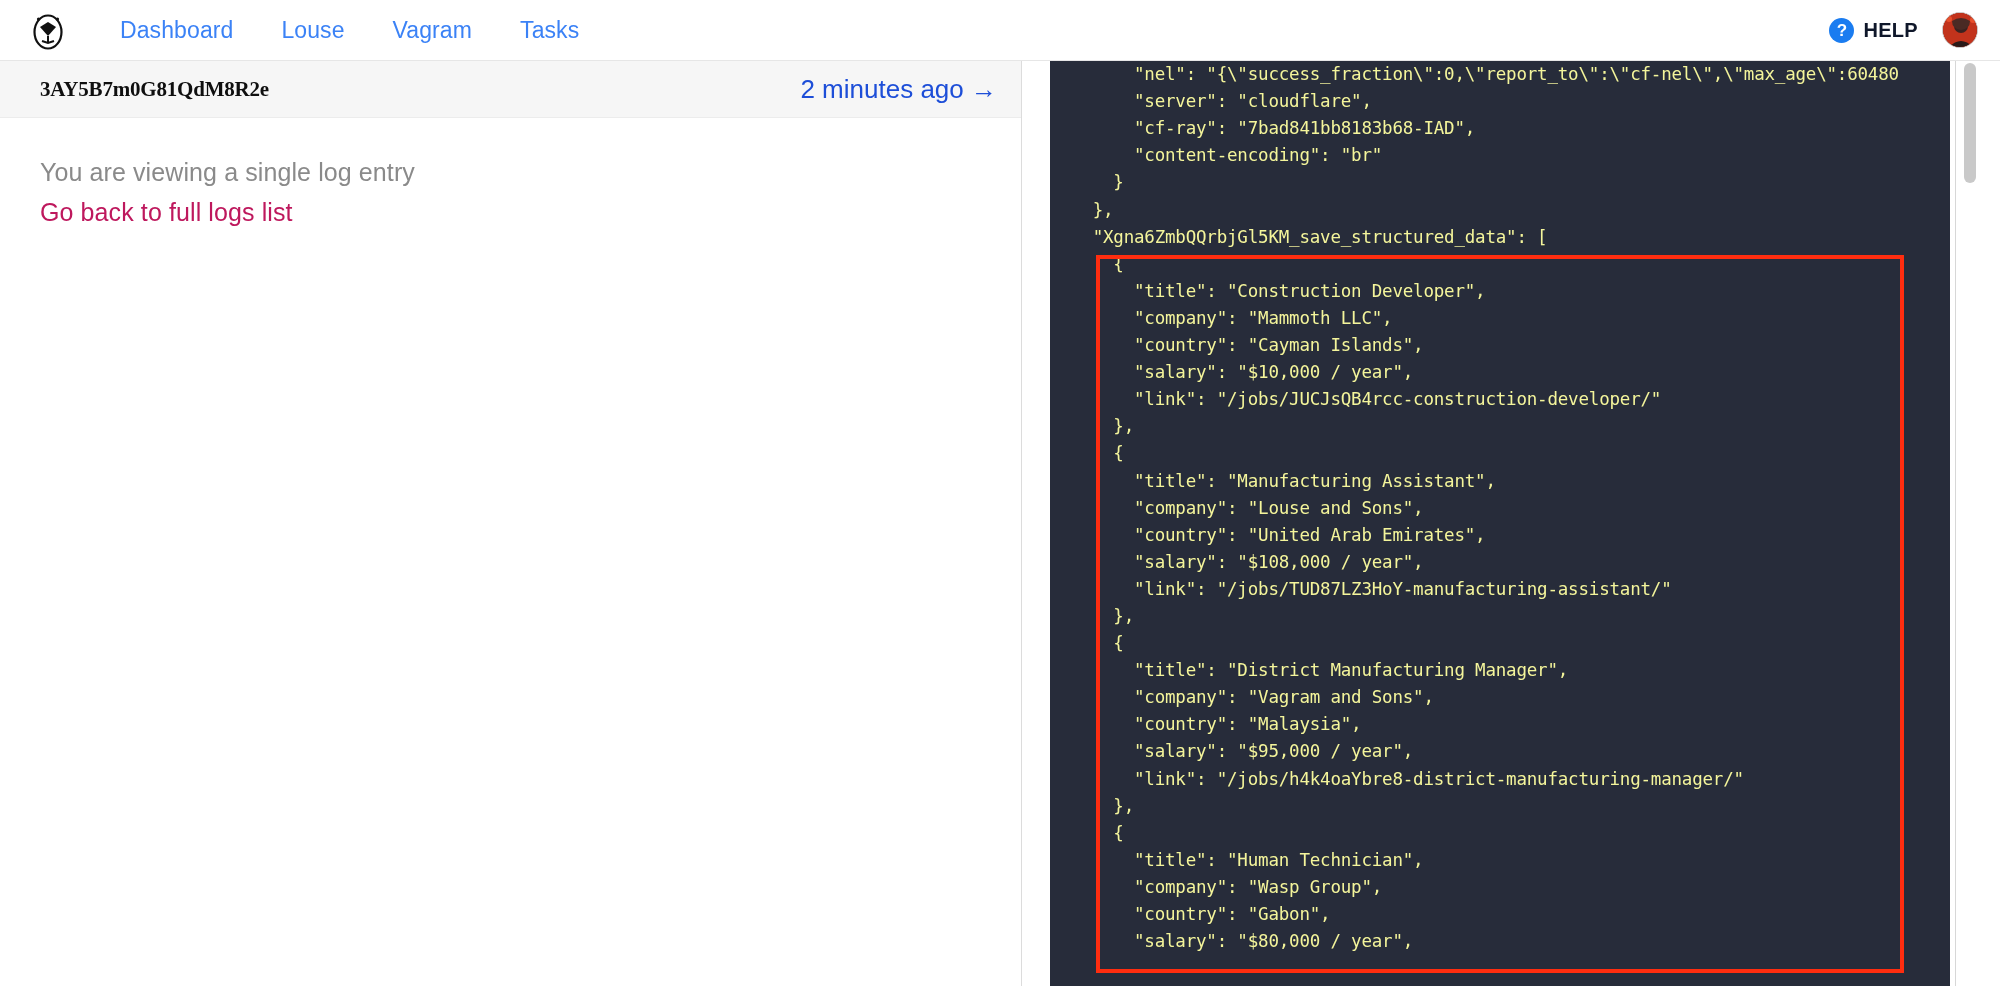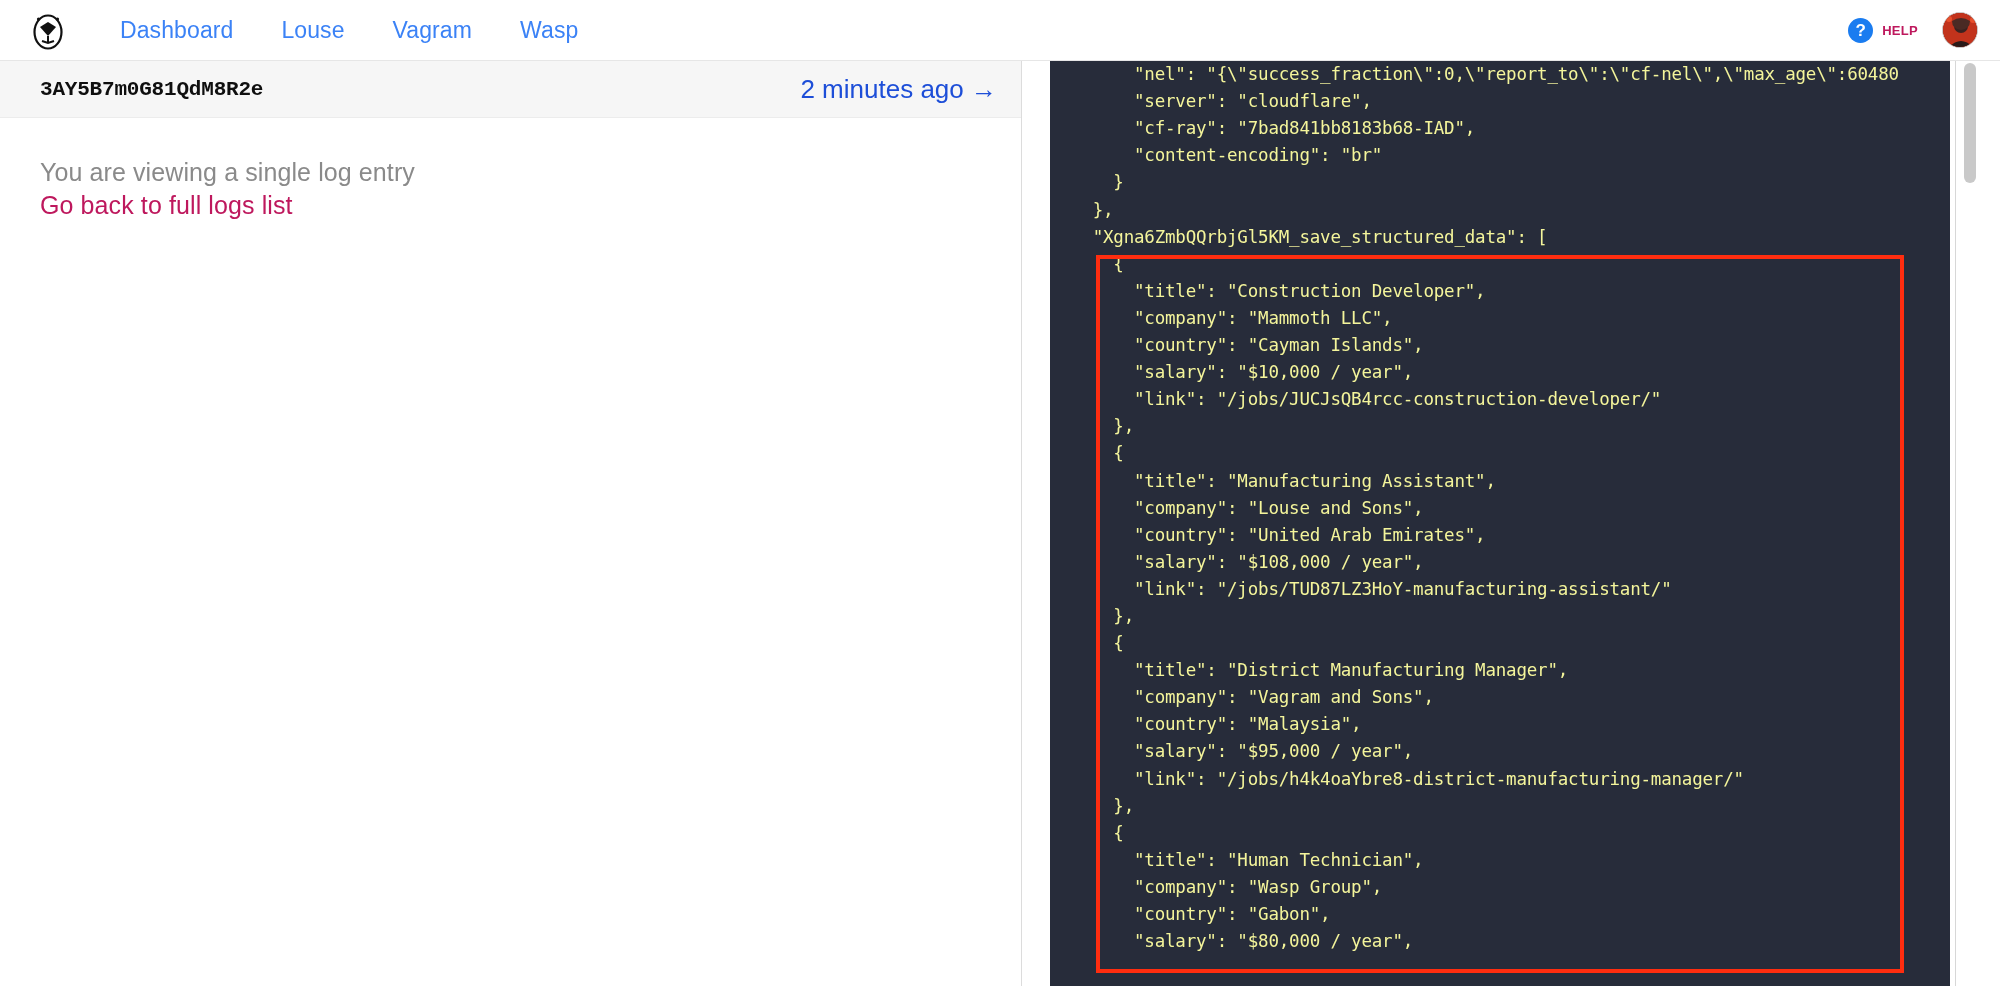--- a/index.html
+++ b/index.html
@@ -44,21 +44,21 @@
   .help-group { display: flex; align-items: center; gap: 9px; cursor: pointer; }
   .help-icon {
     width: 25px; height: 25px; border-radius: 50%;
     background: #1a7cf0;
     color: #ffffff;
     font-size: 17px; font-weight: bold;
     display: flex; align-items: center; justify-content: center;
     line-height: 1;
   }
   .help-label {
-    font-size: 13px; font-weight: bold; color: #be185d;
+    font-size: 20px; font-weight: bold; color: #0f172a;
     letter-spacing: 0.3px;
   }
   .avatar {
     width: 36px; height: 36px; border-radius: 50%;
     overflow: hidden;
     border: 1px solid #cfcfcf;
     background: #8b1f10;
     position: relative;
     cursor: pointer;
     flex: 0 0 auto;
@@ -74,38 +74,38 @@
     overflow: hidden;
   }
   .entry-header {
     height: 57px;
     background: #f6f6f6;
     border-bottom: 1px solid #ececec;
     display: flex; align-items: center;
     padding: 0 24px 0 40px;
   }
   .entry-id {
-    font-family: Liberation Mono, monospace;
+    font-family: Liberation Serif, serif;
     font-size: 21px;
     font-weight: bold;
     color: #0f0f0f;
     letter-spacing: -0.2px;
   }
   .entry-time {
     margin-left: auto;
     font-size: 26px;
     color: #1d4ed8;
     white-space: nowrap;
     cursor: pointer;
   }
   .left-body { padding: 40px 40px 0 40px; }
   .viewing-note {
     font-size: 25px;
     color: #8a8a8a;
-    margin-bottom: 4px;
+    margin-bottom: 11px;
     letter-spacing: 0.1px;
   }
   .back-link {
     font-size: 25px;
     color: #be185d;
     text-decoration: none;
     cursor: pointer;
     letter-spacing: 0.1px;
   }
 
@@ -177,21 +177,21 @@
         <circle cx="7.5" cy="9" r="1.6" fill="#111111"></circle>
         <circle cx="26.5" cy="9" r="1.6" fill="#111111"></circle>
       </svg>
     </span>
   </div>
 
   <nav class="nav-links">
     <a class="nav-link" href="#">Dashboard</a>
     <a class="nav-link" href="#">Louse</a>
     <a class="nav-link" href="#">Vagram</a>
-    <a class="nav-link" href="#">Wasp</a>
+    <a class="nav-link" href="#">Tasks</a>
   </nav>
 
   <div class="topbar-right">
     <div class="help-group">
       <span class="help-icon">?</span>
       <span class="help-label">HELP</span>
     </div>
     <div class="avatar">
       <svg width="36" height="36" viewBox="0 0 36 36">
         <rect width="36" height="36" fill="#c2331c"></rect>

